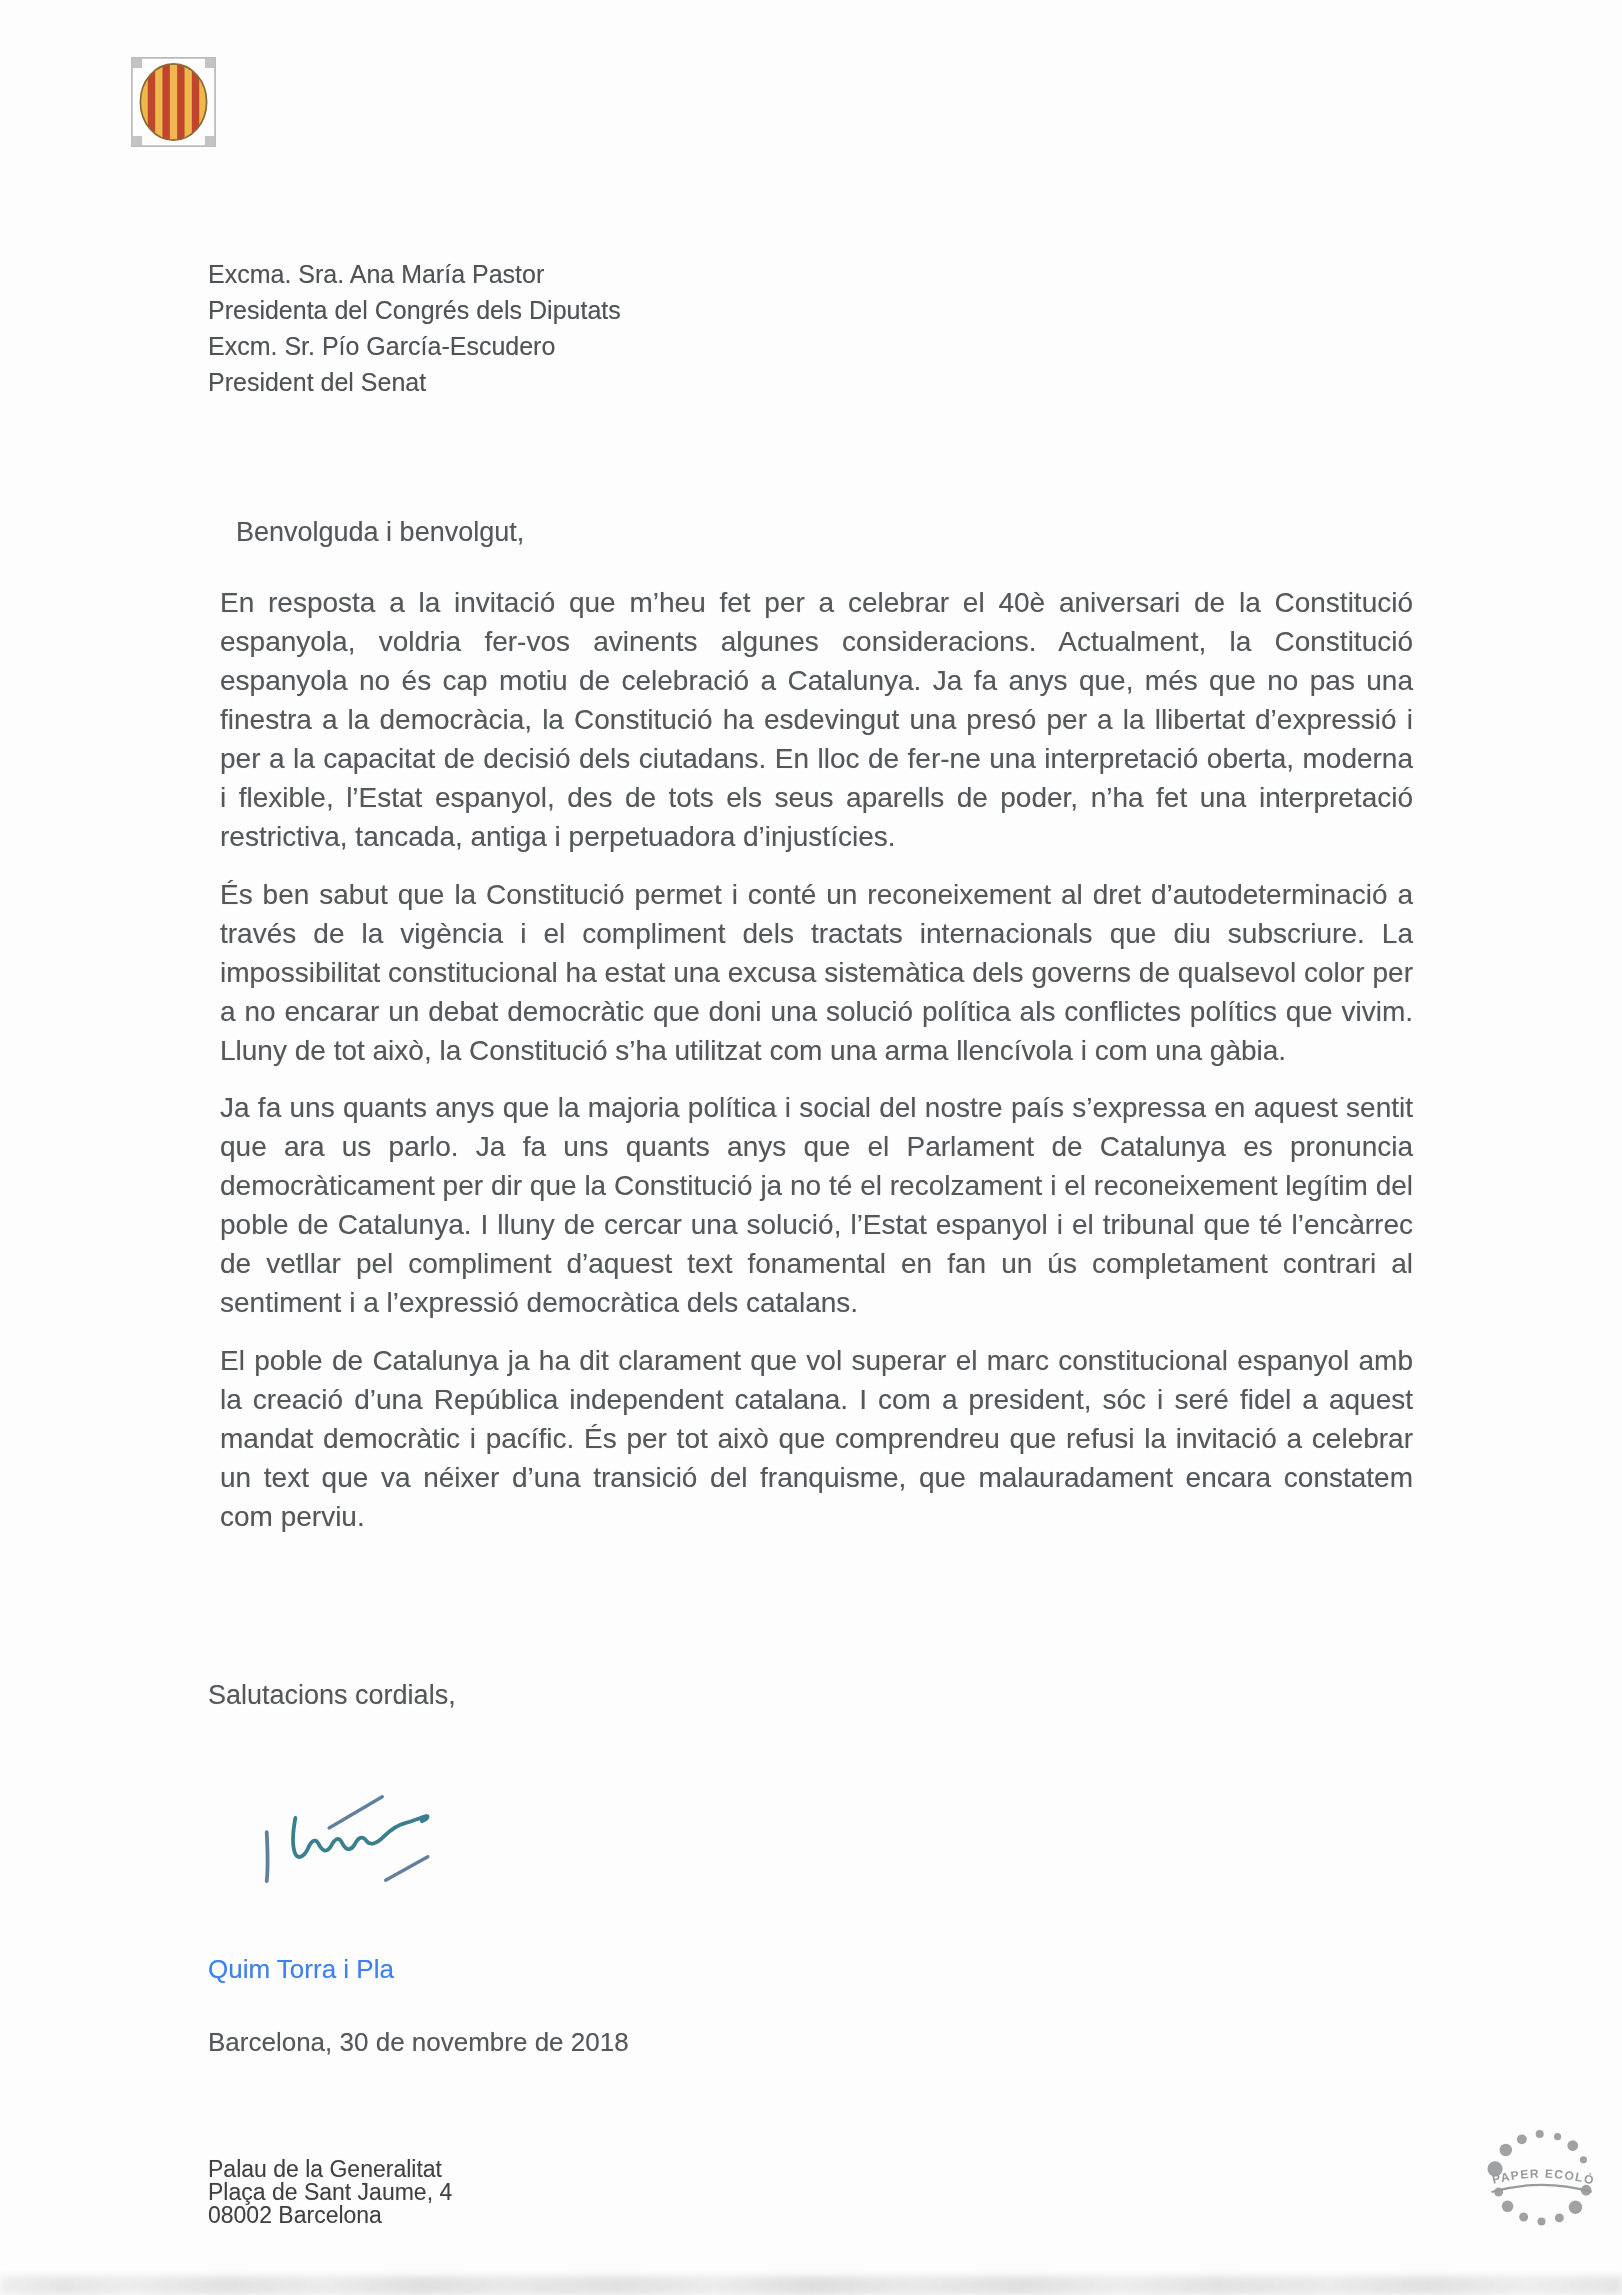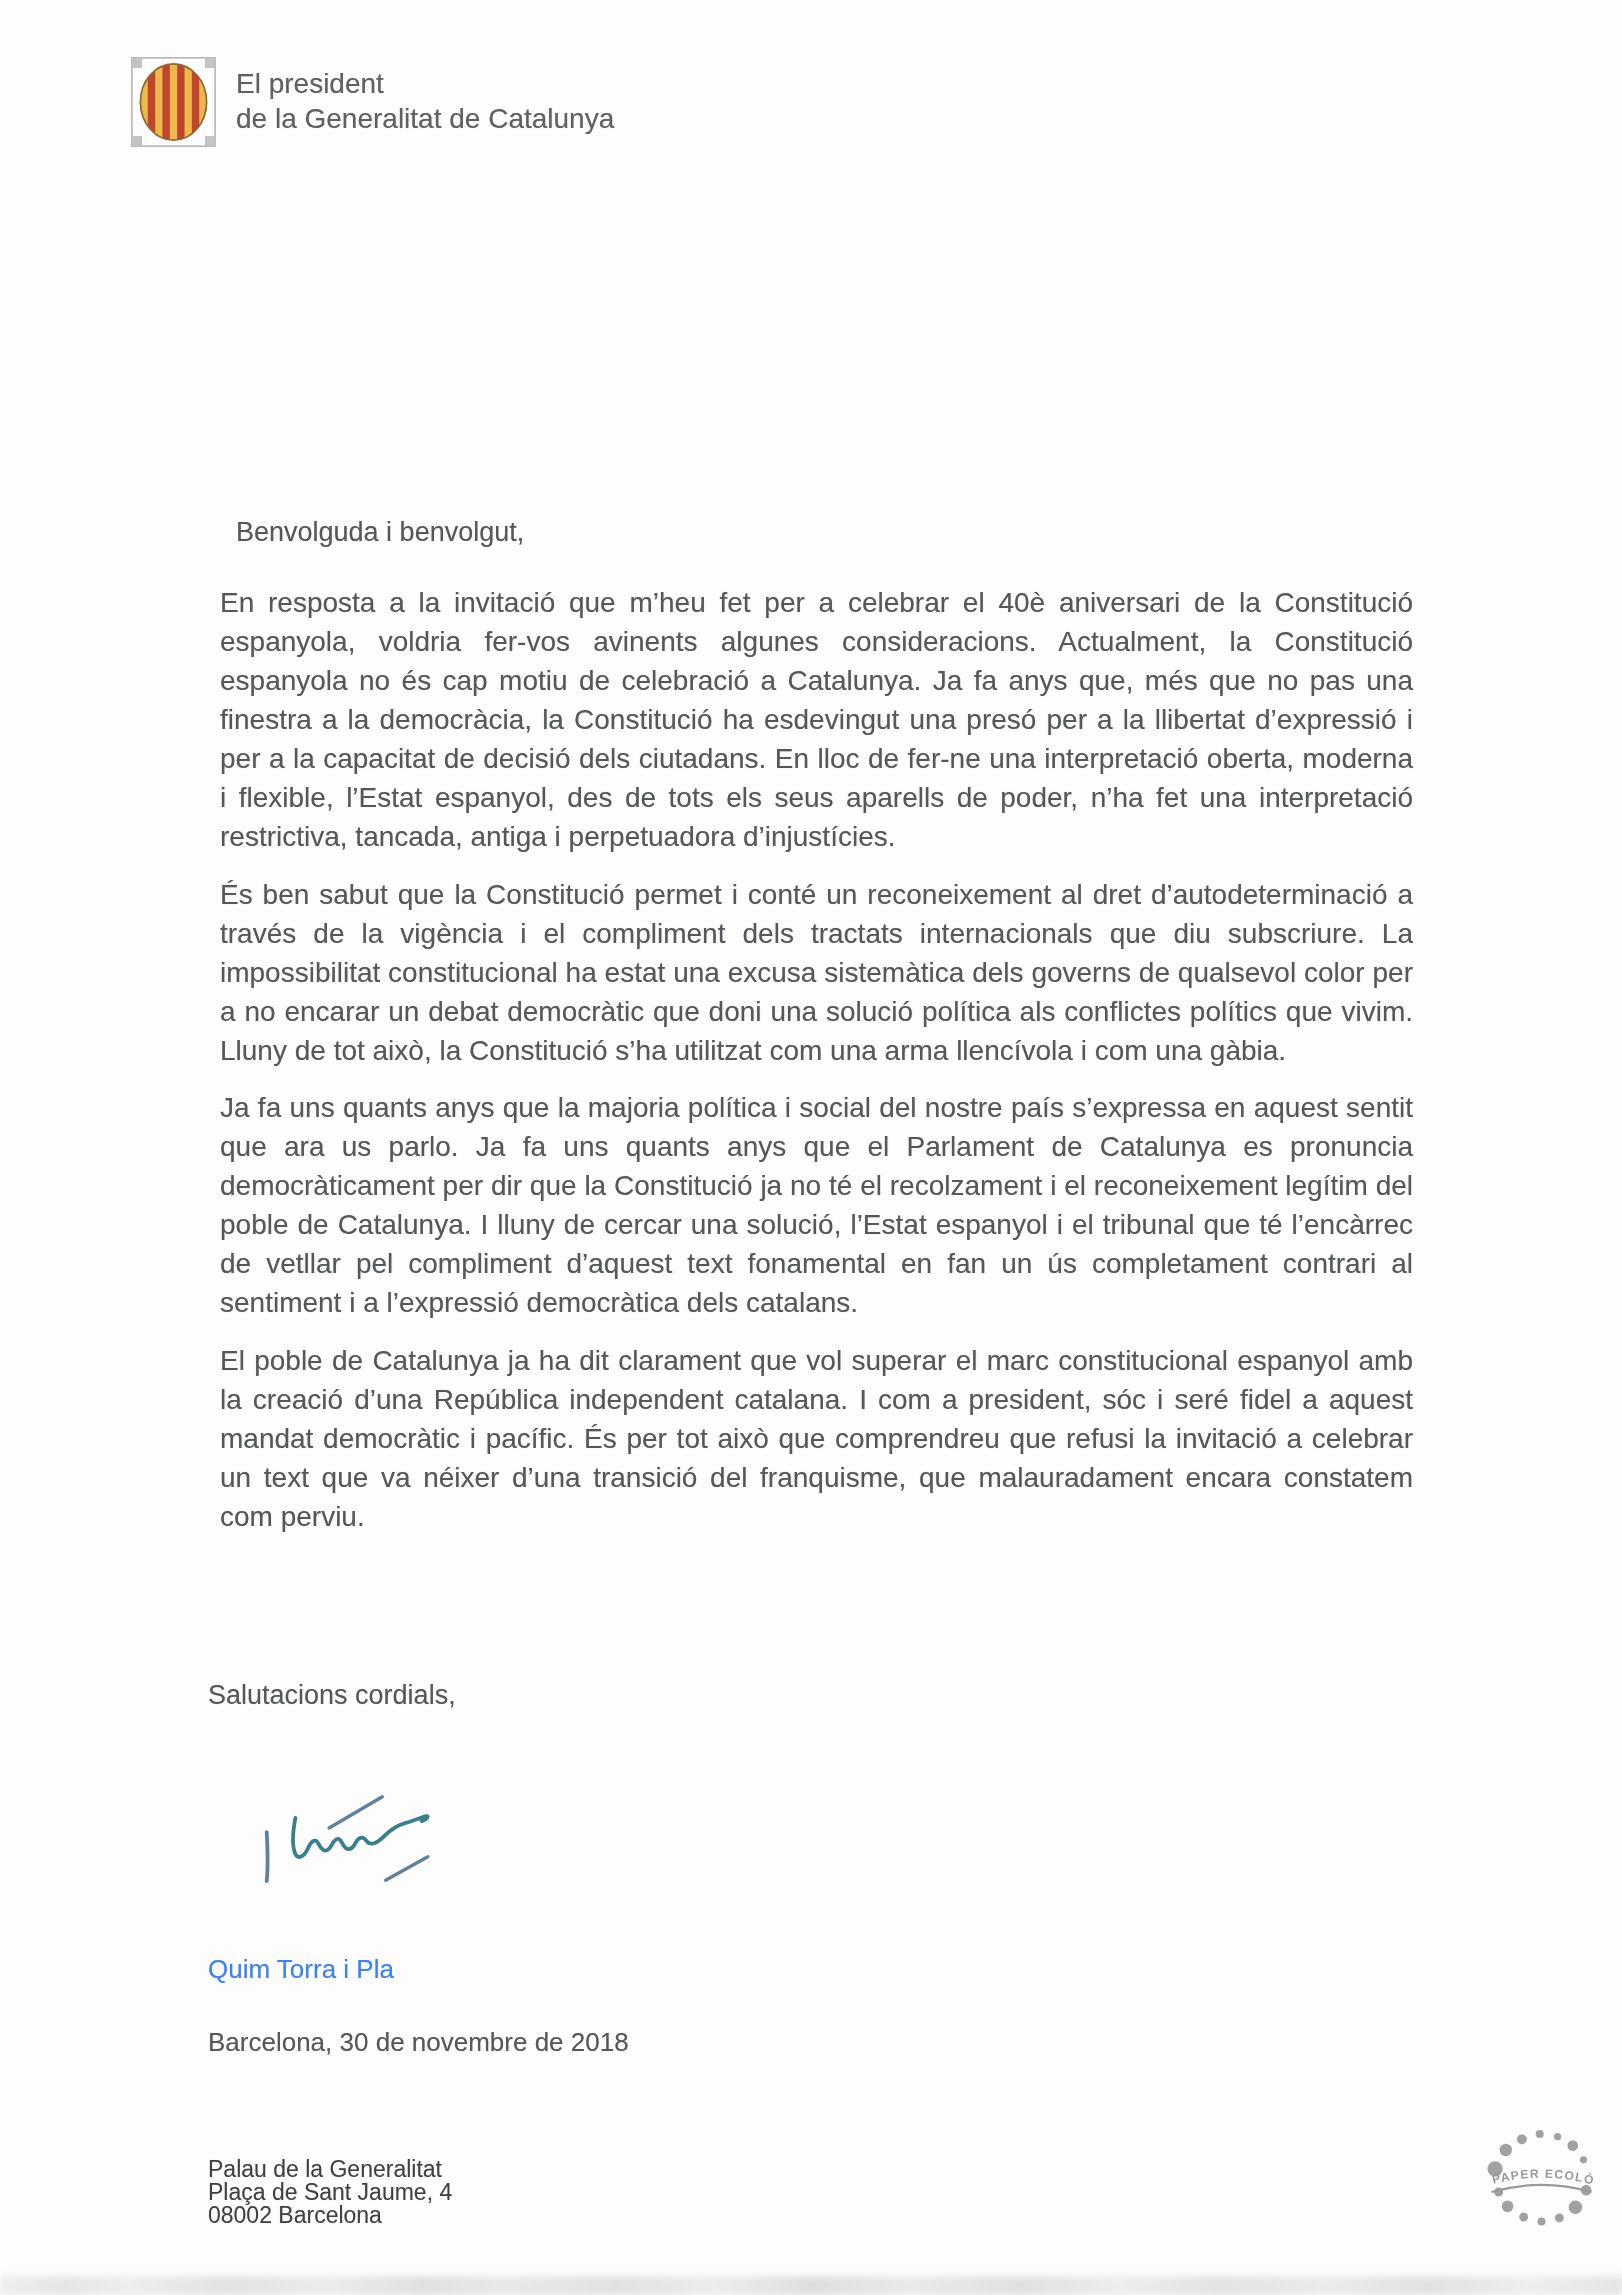--- a/index.html
+++ b/index.html
@@ -149,26 +149,28 @@
         </clipPath>
       <g clip-path="url(#senyera-oval)">
         <rect x="11" y="8" width="78" height="90" fill="#eeb84d"></rect>
         <rect x="19.7" y="8" width="8.7" height="90" fill="#c1452e"></rect>
         <rect x="37.0" y="8" width="8.7" height="90" fill="#c1452e"></rect>
         <rect x="54.3" y="8" width="8.7" height="90" fill="#c1452e"></rect>
         <rect x="71.6" y="8" width="8.7" height="90" fill="#c1452e"></rect>
       </g>
       <ellipse cx="50" cy="53" rx="39" ry="45" fill="none" stroke="#8a6a33" stroke-width="2"></ellipse>
     </svg>
-    <div class="letterhead-text">
-      <div>El president</div>
-      <div>de la Generalitat de Catalunya</div>
-    </div>
-  </div>
-
+  </div>
+
+  <div class="recipients">
+    <div>Excma. Sra. Ana María Pastor</div>
+    <div>Presidenta del Congrés dels Diputats</div>
+    <div>Excm. Sr. Pío García-Escudero</div>
+    <div>President del Senat</div>
+  </div>
 
   <div class="greeting">Benvolguda i benvolgut,</div>
 
   <div class="letter-body">
     <p>En resposta a la invitació que m’heu fet per a celebrar el 40è aniversari de la Constitució espanyola, voldria fer-vos avinents algunes consideracions. Actualment, la Constitució espanyola no és cap motiu de celebració a Catalunya. Ja fa anys que, més que no pas una finestra a la democràcia, la Constitució ha esdevingut una presó per a la llibertat d’expressió i per a la capacitat de decisió dels ciutadans. En lloc de fer-ne una interpretació oberta, moderna i flexible, l’Estat espanyol, des de tots els seus aparells de poder, n’ha fet una interpretació restrictiva, tancada, antiga i perpetuadora d’injustícies.</p>
     <p>És ben sabut que la Constitució permet i conté un reconeixement al dret d’autodeterminació a través de la vigència i el compliment dels tractats internacionals que diu subscriure. La impossibilitat constitucional ha estat una excusa sistemàtica dels governs de qualsevol color per a no encarar un debat democràtic que doni una solució política als conflictes polítics que vivim. Lluny de tot això, la Constitució s’ha utilitzat com una arma llencívola i com una gàbia.</p>
     <p>Ja fa uns quants anys que la majoria política i social del nostre país s’expressa en aquest sentit que ara us parlo. Ja fa uns quants anys que el Parlament de Catalunya es pronuncia democràticament per dir que la Constitució ja no té el recolzament i el reconeixement legítim del poble de Catalunya. I lluny de cercar una solució, l’Estat espanyol i el tribunal que té l’encàrrec de vetllar pel compliment d’aquest text fonamental en fan un ús completament contrari al sentiment i a l’expressió democràtica dels catalans.</p>
     <p>El poble de Catalunya ja ha dit clarament que vol superar el marc constitucional espanyol amb la creació d’una República independent catalana. I com a president, sóc i seré fidel a aquest mandat democràtic i pacífic. És per tot això que comprendreu que refusi la invitació a celebrar un text que va néixer d’una transició del franquisme, que malauradament encara constatem com perviu.</p>
   </div>
 

